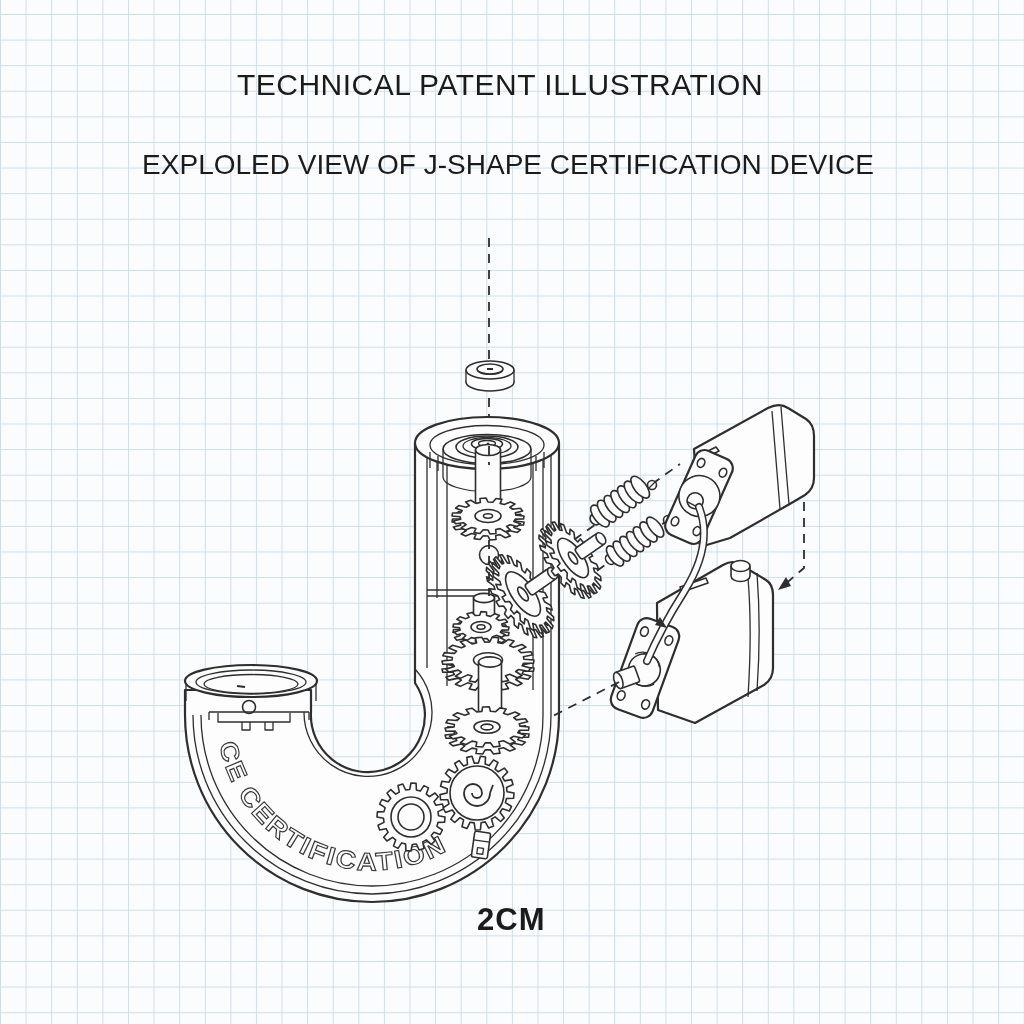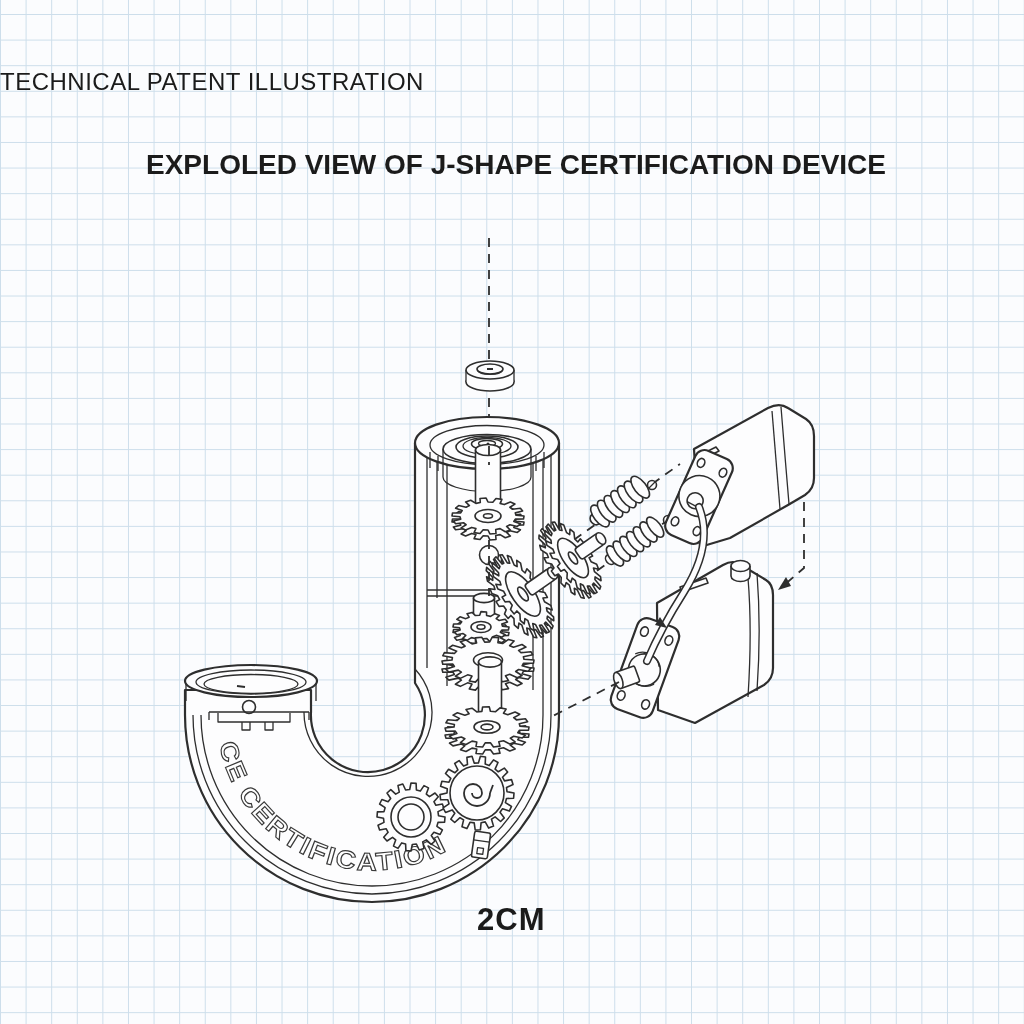--- a/index.html
+++ b/index.html
@@ -8,26 +8,26 @@
     background-color:#fbfcfe;
     background-image:
       linear-gradient(to right, var(--grid) 1px, transparent 1px),
       linear-gradient(to bottom, var(--grid) 1px, transparent 1px);
     background-size:25.6px 25.6px;
     background-position:0px 14px;
     font-family:"Liberation Sans", sans-serif;
     color:#1b1b1b;
   }
   .title{
-    position:absolute;top:68px;left:0;width:1000px;
-    font-size:24px;font-weight:500;letter-spacing:0.5px;white-space:nowrap;
+    position:absolute;top:68px;left:0;width:1000px;text-align:center;
+    font-size:30px;font-weight:500;letter-spacing:0.5px;white-space:nowrap;
   }
   .subtitle{
-    position:absolute;top:149px;left:11px;width:1010px;text-align:center;
-    font-size:28px;font-weight:700;letter-spacing:0px;white-space:nowrap;
+    position:absolute;top:149px;left:3px;width:1010px;text-align:center;
+    font-size:28px;font-weight:400;letter-spacing:0px;white-space:nowrap;
   }
   .scale-label{
     position:absolute;top:902px;left:477px;
     font-size:31px;font-weight:700;letter-spacing:1px;
   }
   svg.draw{position:absolute;left:0;top:0;}
   
   .w  {fill:var(--paper2);stroke:var(--ink);stroke-width:1.6;stroke-linejoin:round;}
   .w2 {fill:var(--paper2);stroke:var(--ink);stroke-width:2.2;stroke-linejoin:round;}
   .o1 {fill:none;stroke:var(--ink);stroke-width:1.3;stroke-linejoin:round;}

